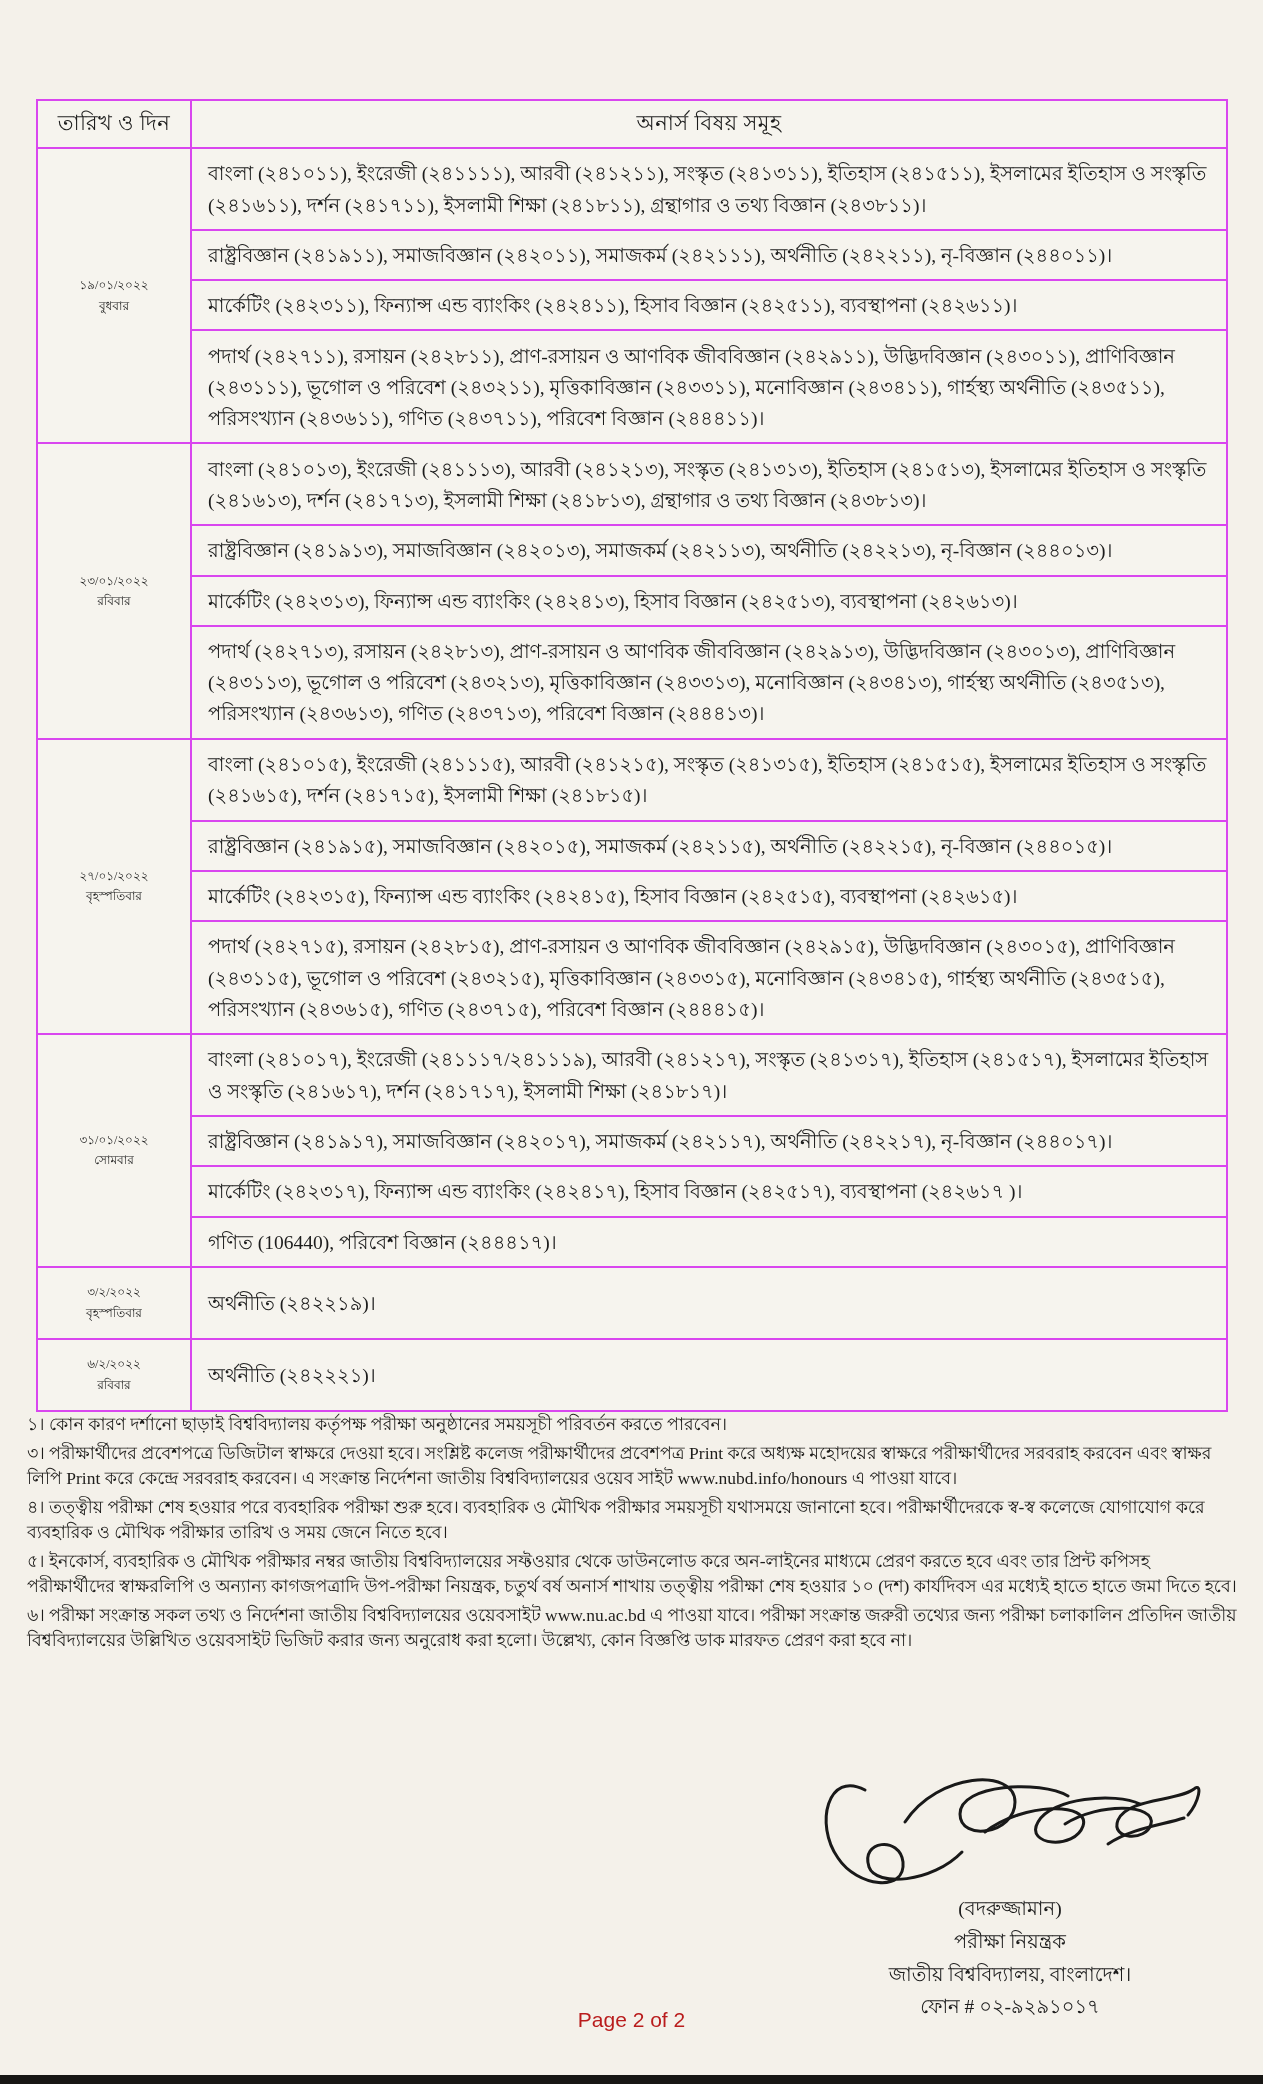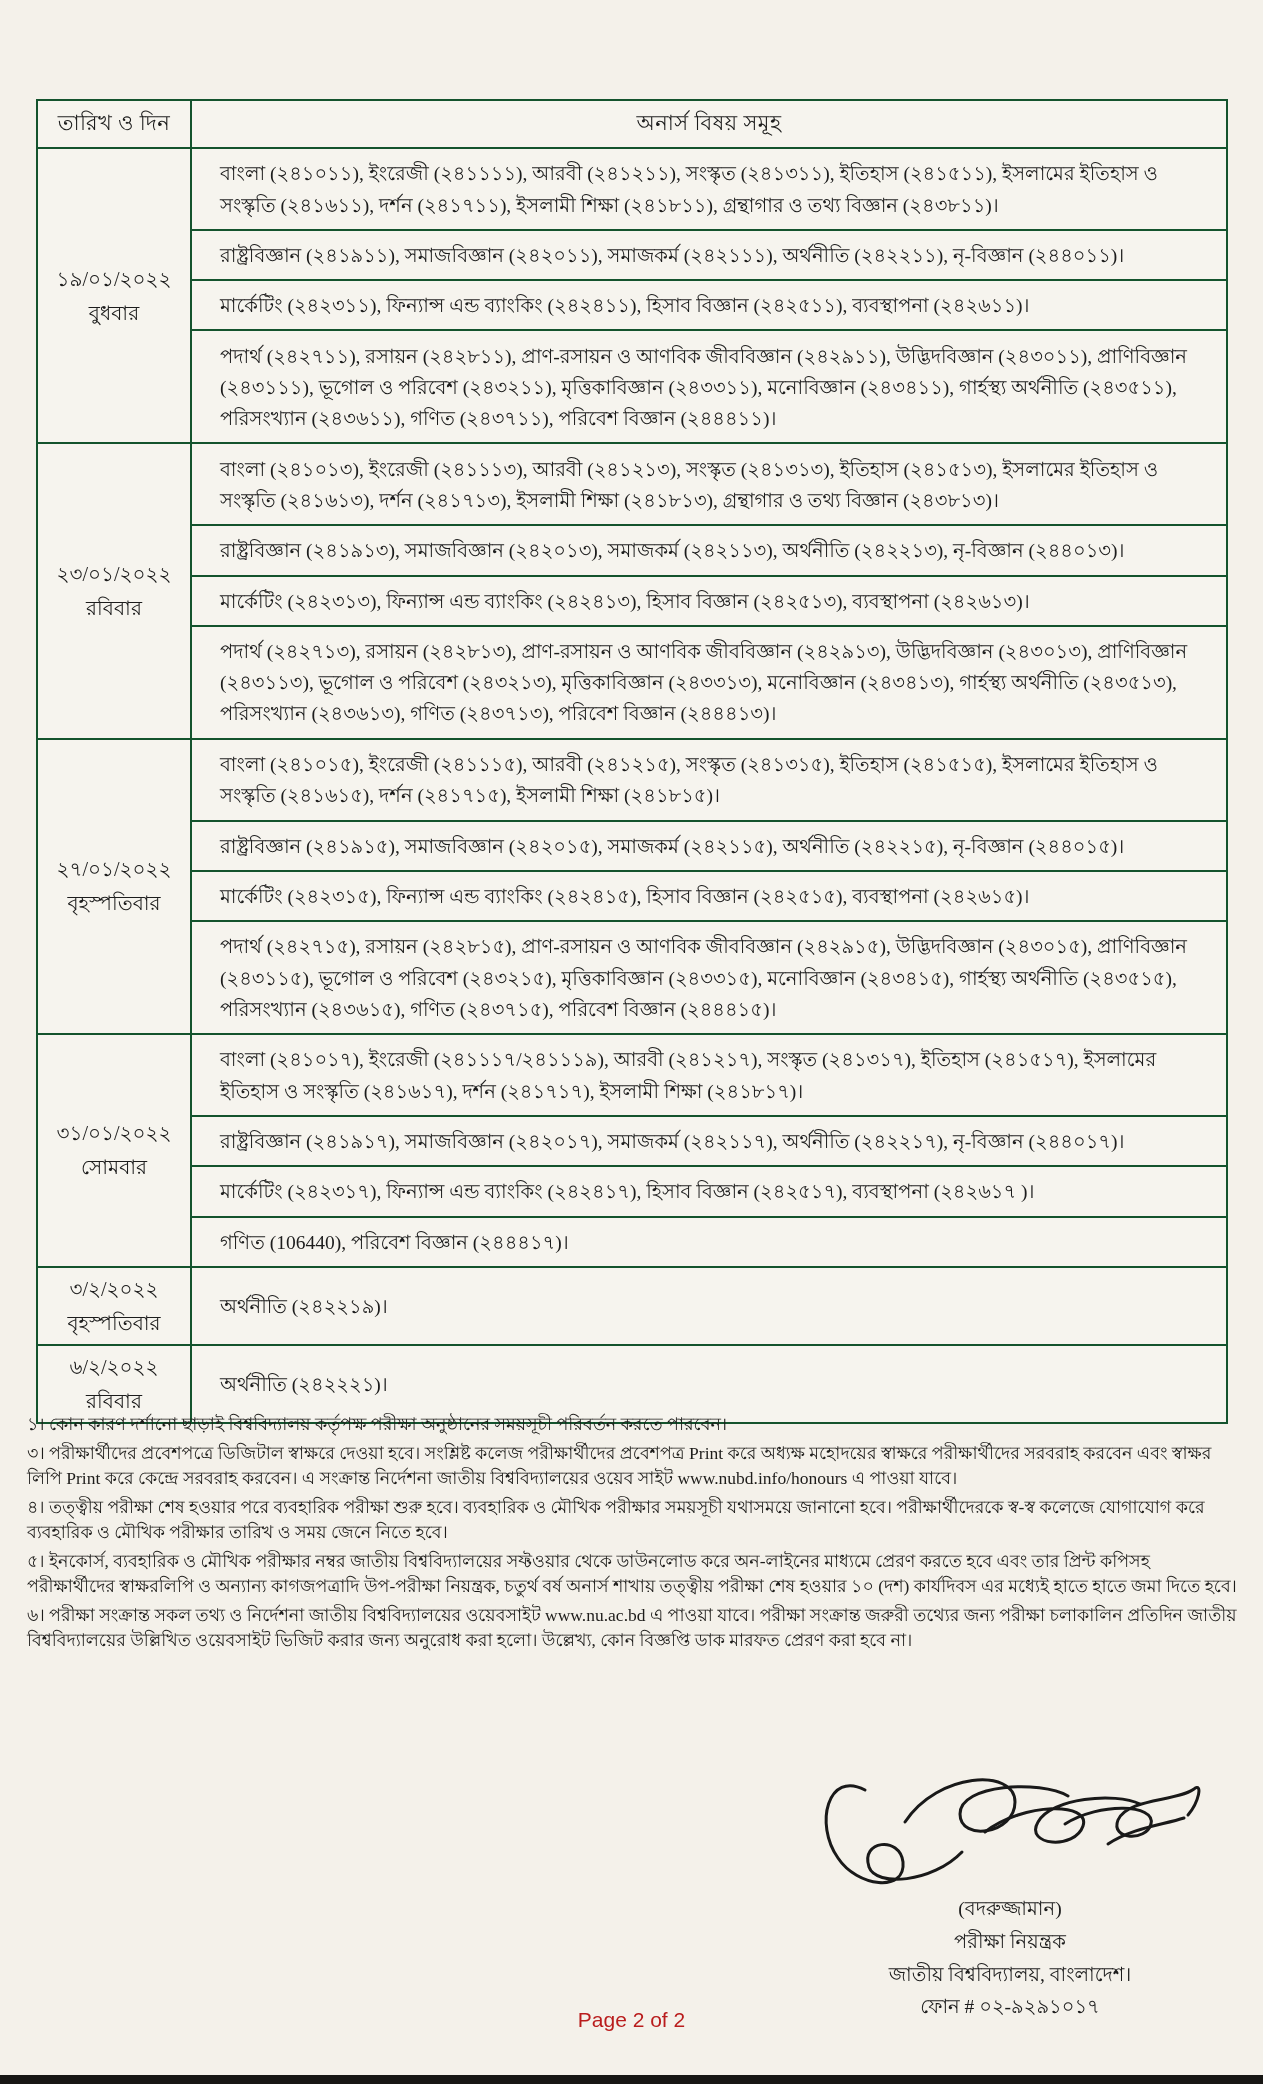--- a/index.html
+++ b/index.html
@@ -10,32 +10,32 @@
     background:#f4f1ea;
     font-family:"Liberation Serif","DejaVu Serif",serif;
     color:#1c1c1c;
     overflow:hidden;
   }
   table.schedule {
     position:absolute; left:36px; top:99px; width:1192px;
     border-collapse:collapse; table-layout:fixed;
     background:#f6f4ee;
   }
-  .schedule th, .schedule td { border:2px solid #14532d;margin-left:25px; }
+  .schedule th, .schedule td { border:2px solid #d946ef;margin-left:25px; }
   .schedule th {
     height:48px; font-size:21px; font-weight:normal; text-align:center;
     letter-spacing:0.5px;
   }
   th.col-date, td.date-cell { width:154px; }
   td.date-cell {
-    text-align:center; font-size:20px; line-height:1.7; vertical-align:middle;
+    text-align:center; font-size:12px; line-height:1.7; vertical-align:middle;
     padding:4px 7px;
   }
   td.subj {
-    font-size:19.5px; line-height:1.6; padding:9px 12px 8px 28px;
+    font-size:19.5px; line-height:1.6; padding:9px 12px 8px 16px;
     text-align:left; vertical-align:middle;
   }
   td.h1 { height:50px;border-radius:18px; }
   td.h2 { height:82px; }
   td.h3 { height:113px; }
   td.h-econ { height:72px; }
   .notes {
     position:absolute; left:27px; top:1412px; width:1212px;
     font-size:17.5px; line-height:1.46; color:#1d1c1a;
   }

